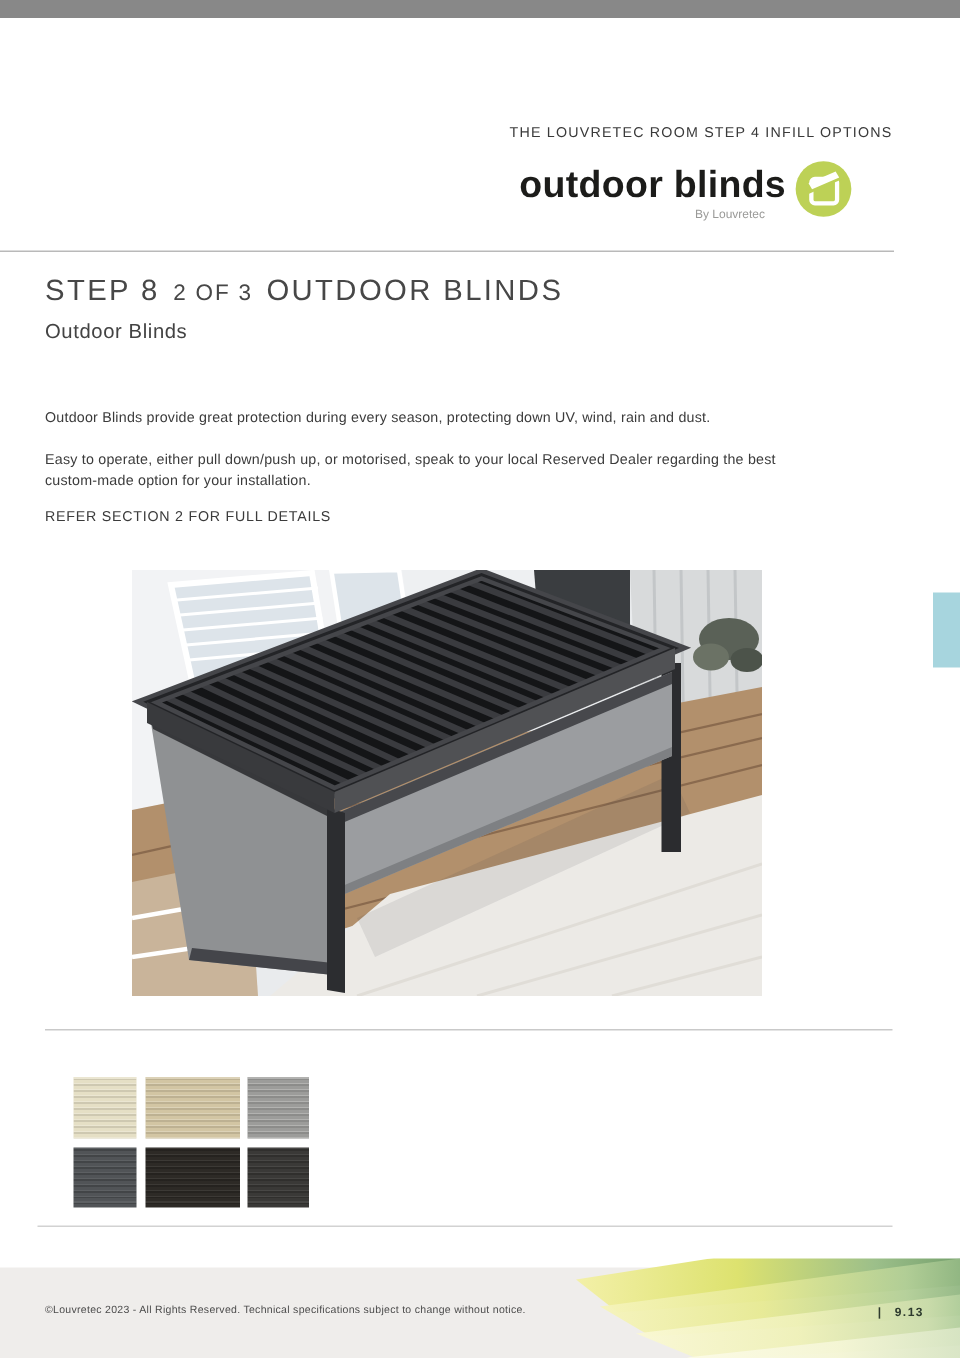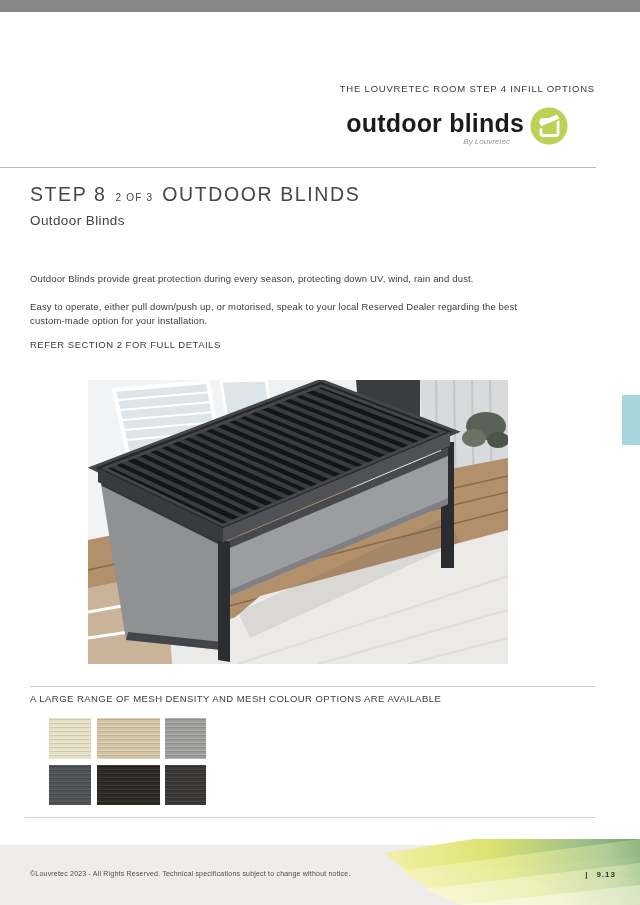--- a/index.html
+++ b/index.html
@@ -10,26 +10,26 @@
     background:#ffffff; overflow:hidden; color:#3a3a3a;
   }
   
   .kicker {
     position:absolute; top:71px; right:45px;
     font-size:9.5px; letter-spacing:0.8px; color:#3a3a3a; font-weight:400;
   }
   .logo { position:absolute; top:94px; right:71px; display:flex; align-items:center; gap:5px; }
   .logo-textcol { display:flex; flex-direction:column; align-items:flex-end; }
   .logo-word { font-size:25px; font-weight:700; color:#1c1c1a; letter-spacing:0.2px; line-height:1.05; }
-  .logo-tagline { font-size:8px; font-style:italic; color:#9a9a98; margin-top:1px; margin-right:14px;text-align:right; }
+  .logo-tagline { font-size:8px; color:#9a9a98; margin-top:1px; margin-right:14px;text-align:right; }
   .header-rule { position:absolute; top:155px; left:0; width:596px; height:0; border-top:1.5px solid #b9b9b9; }
   
   .h1 { position:absolute; left:30px; top:171px; font-weight:400; color:#474747; letter-spacing:1.6px; }
   .h1 .big { font-size:19.5px; }
-  .h1 .small { font-size:10px; letter-spacing:1.2px; margin:0 3px; }
+  .h1 .small { font-size:15px; letter-spacing:1.2px; margin:0 3px; }
   .subtitle { position:absolute; left:30px; top:201px; font-size:13.5px; color:#434343; letter-spacing:0.4px; font-weight:400; }
   .para { position:absolute; left:30px; font-size:9.5px; line-height:1.5; color:#3b3b3b; letter-spacing:0.15px; }
   .p1 { top:233px; width:540px; }
   .p2 { top:260px; width:540px; }
   .p3 { top:288px; width:500px; }
   .refer { position:absolute; left:30px; top:327px; font-size:9.5px; letter-spacing:0.5px; color:#3b3b3b; }
   
   .figure { position:absolute; left:88px; top:368px; width:420px; height:284px; background:#e9ebed; }
   .figure svg { display:block; }
   
@@ -187,21 +187,20 @@
       </g>
       <polygon points="10,88 233,3 362,52 135,148" fill="none" stroke="#45464a" stroke-width="8"></polygon>
       <polygon points="10,88 233,3 362,52 135,148" fill="none" stroke="#232427" stroke-width="2"></polygon>
 
       <polygon points="10,88 10,102 135,162 135,148" fill="#393a3d"></polygon>
       <polygon points="135,148 135,162 362,66 362,52" fill="#505154"></polygon>
     </svg>
   </div>
 
   <div class="cap-rule"></div>
-  <div class="caption">A LARGE RANGE OF MESH DENSITY AND MESH COLOUR OPTIONS ARE AVAILABLE</div>
 
   <div class="swatches">
     <div class="sw r0 c0" style="background: rgb(229, 223, 197);"></div>
     <div class="sw r0 c1" style="background: rgb(210, 197, 163);"></div>
     <div class="sw r0 c2" style="background: rgb(156, 156, 154);"></div>
     <div class="sw r1 c0 dark" style="background: rgb(81, 84, 87);"></div>
     <div class="sw r1 c1 dark" style="background: rgb(45, 42, 38);"></div>
     <div class="sw r1 c2 dark" style="background: rgb(58, 57, 55);"></div>
   </div>
 

